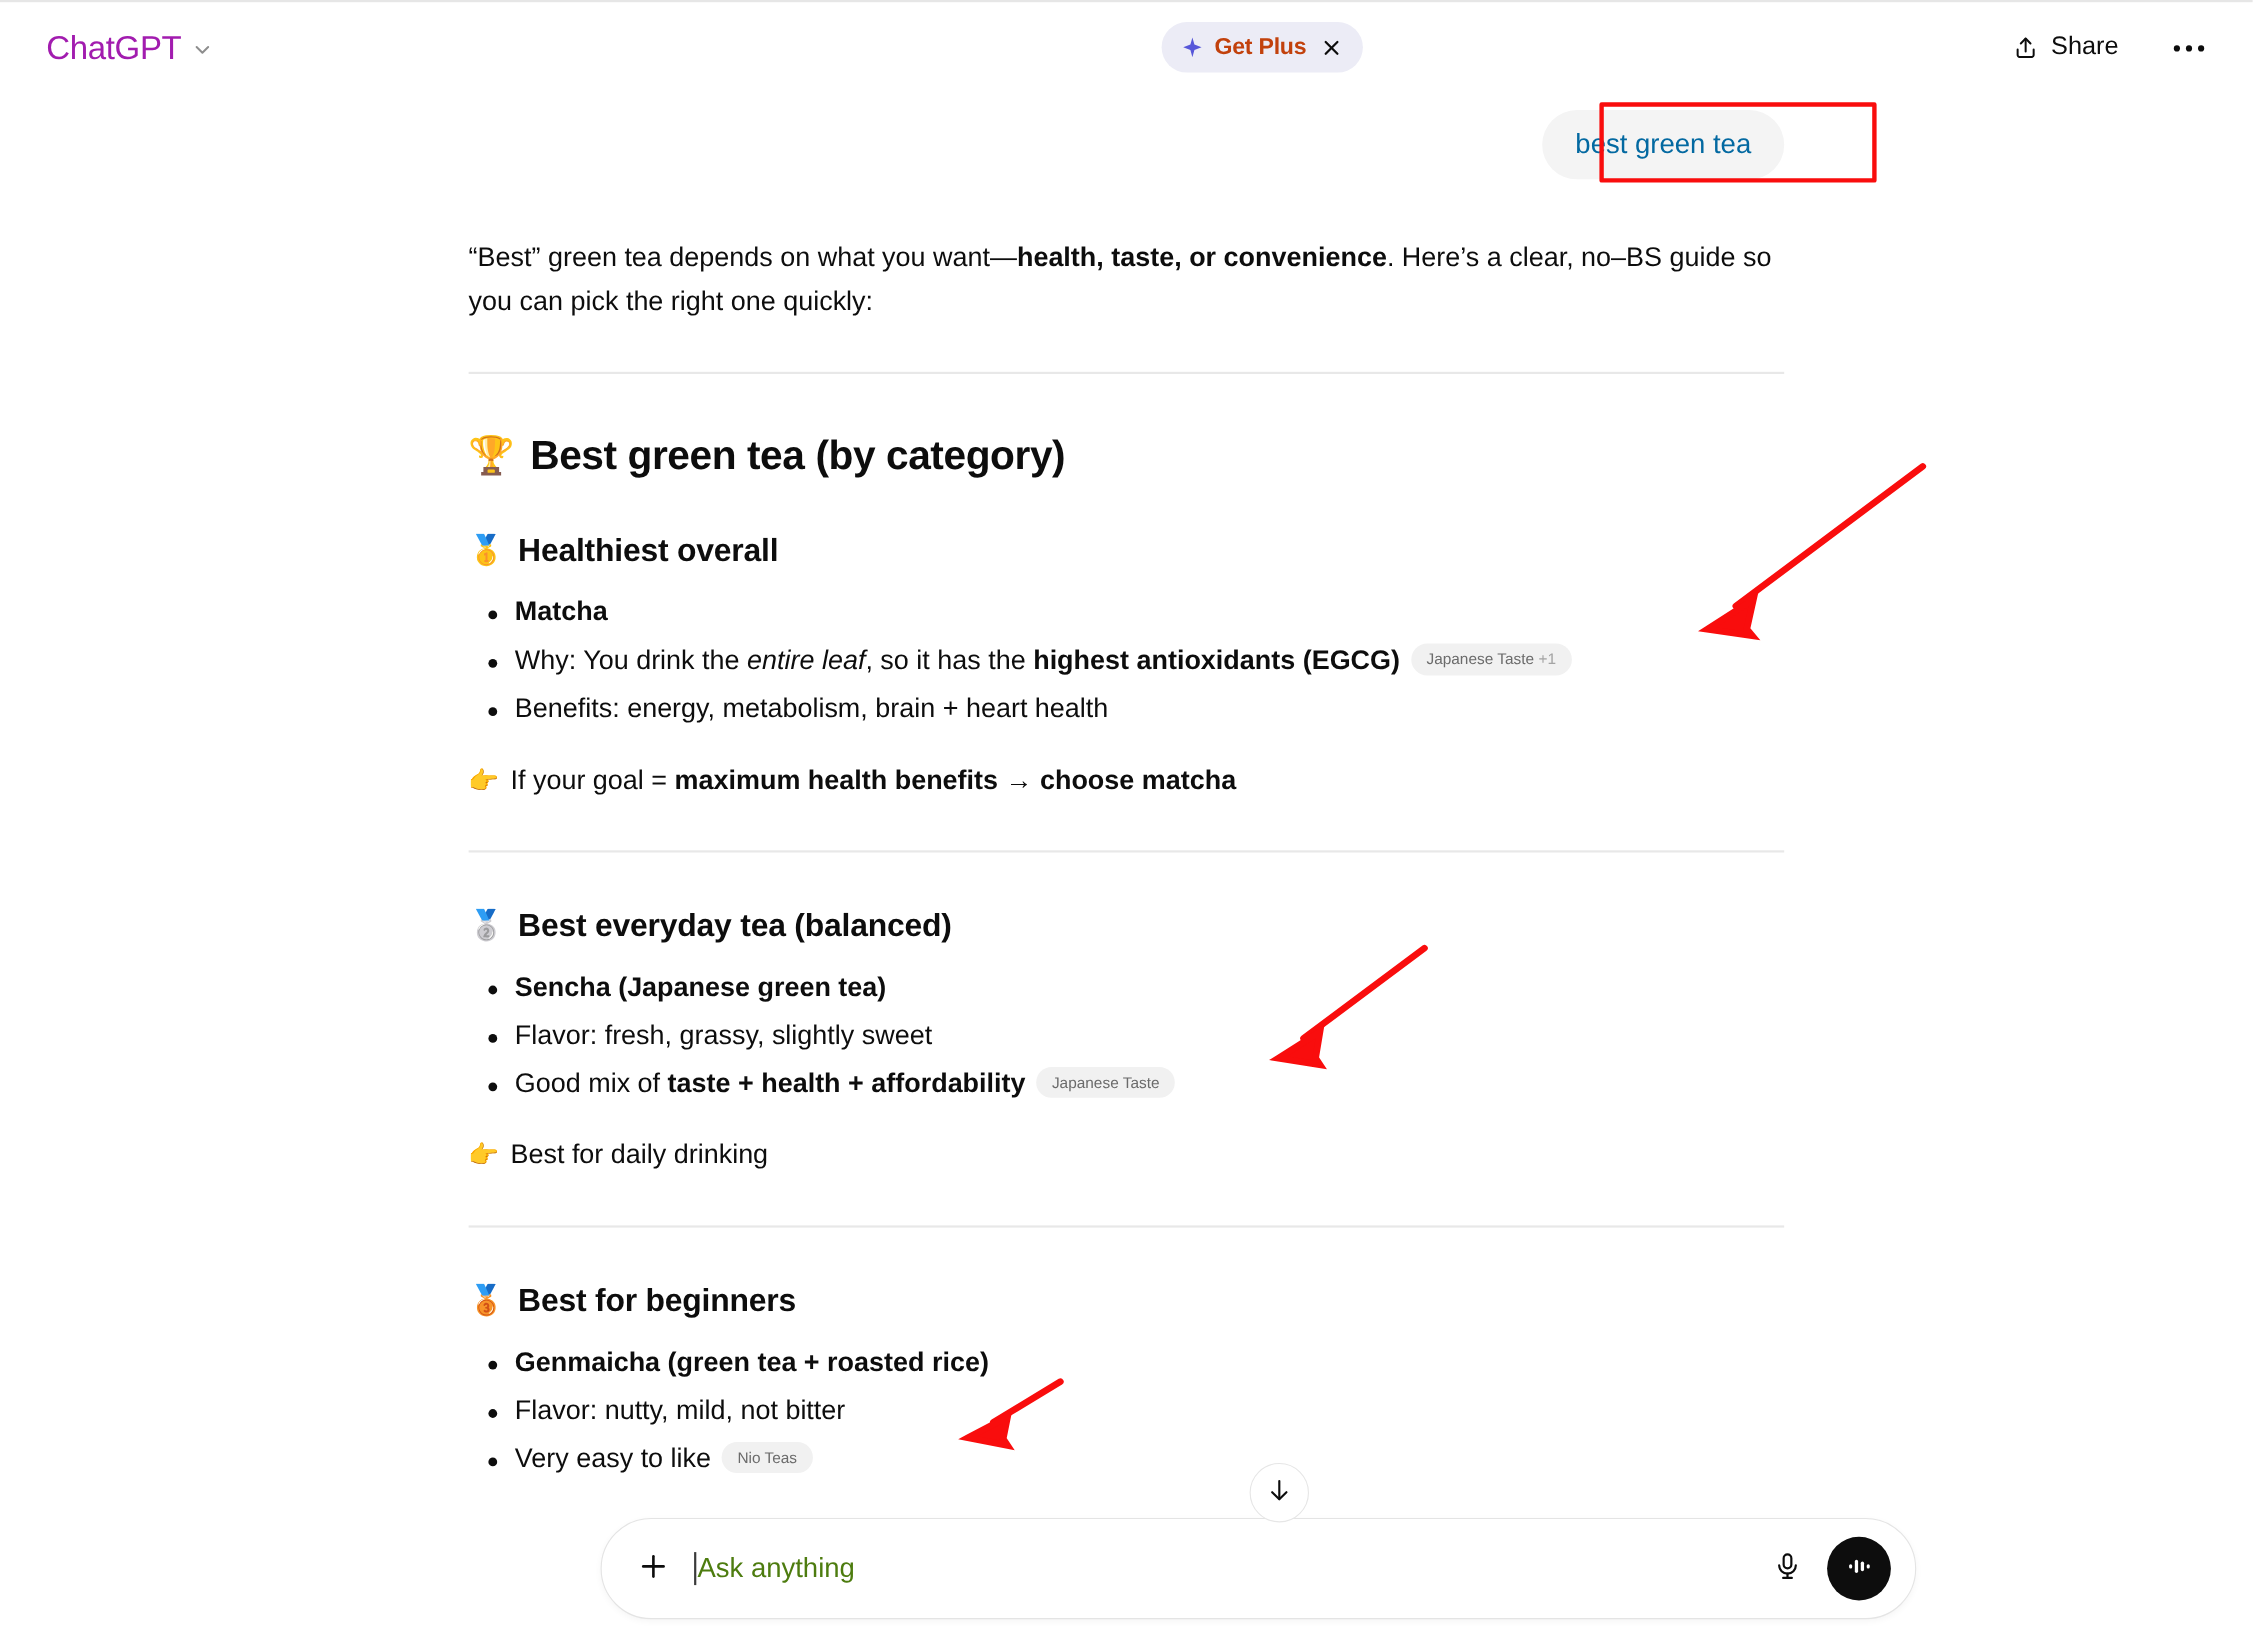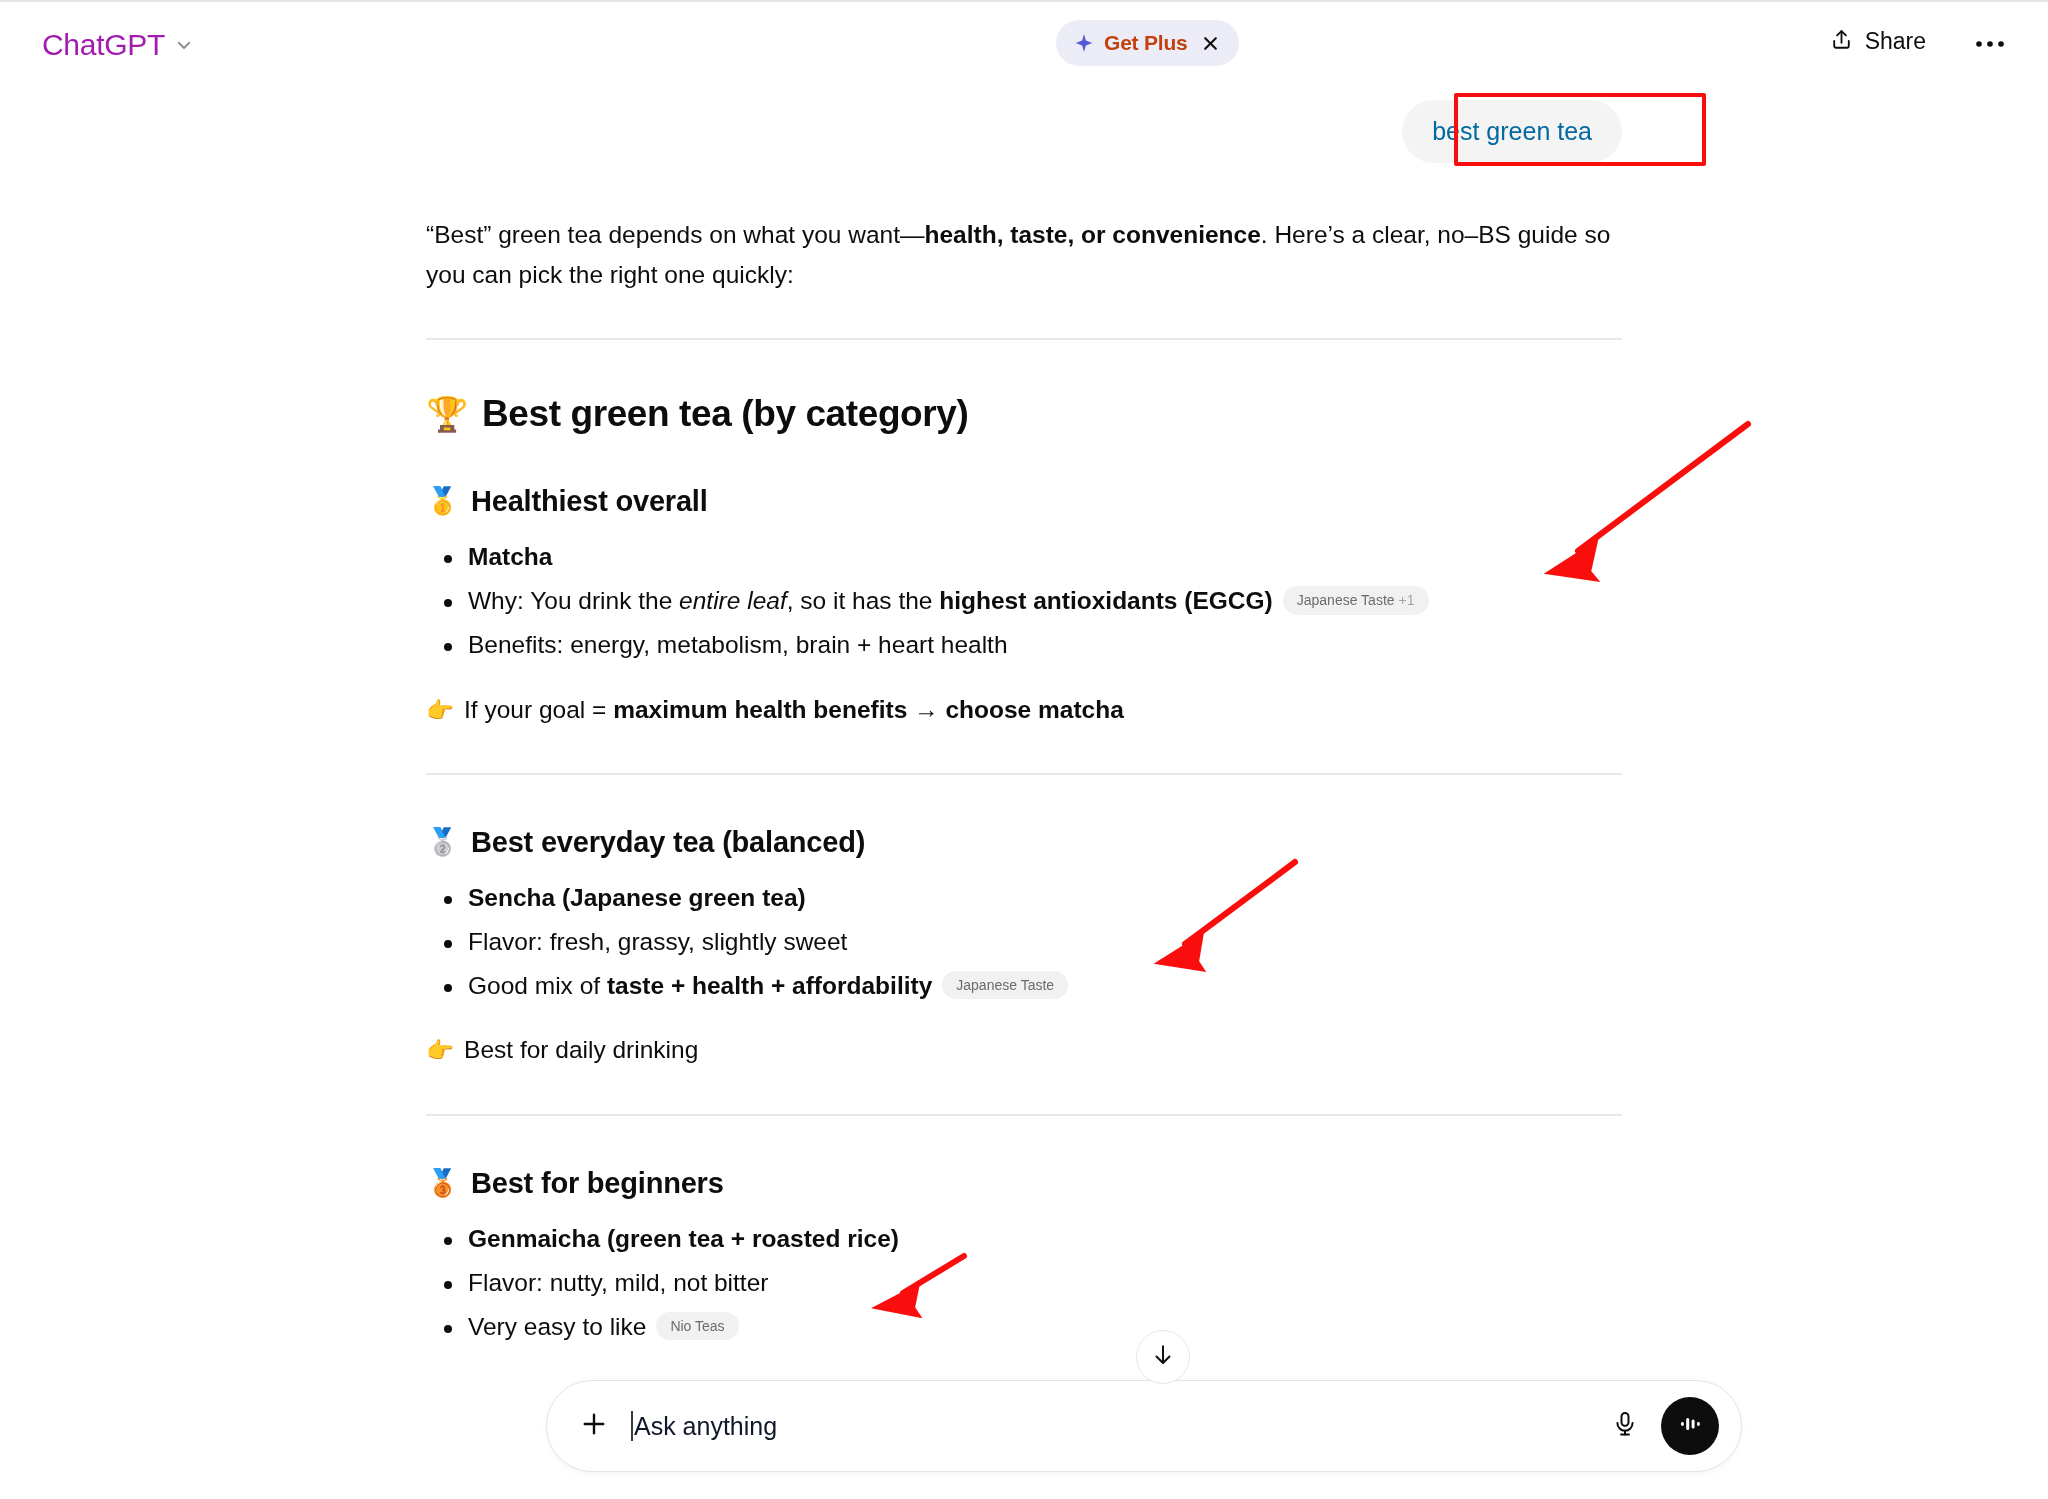--- a/index.html
+++ b/index.html
@@ -31,21 +31,21 @@
     display: flex; align-items: center; gap: 10px;
     background: #ececf6; border-radius: 999px;
     padding: 11px 20px 11px 18px; cursor: pointer;
   }
   .getplus-label { color: #c2410c; font-size: 21px; font-weight: 700; letter-spacing: -0.2px; }
   .spark { width: 20px; height: 20px; display:block; }
   .plus-x { width: 17px; height: 17px; display:block; margin-left: 4px; cursor: pointer; }
 
   .share {
     position: absolute; right: 112px; top: 20px;
-    display: flex; align-items: flex-start; gap: 12px;
+    display: flex; align-items: flex-end; gap: 12px;
     padding: 6px 10px; border-radius: 10px; cursor: pointer;
   }
   .share-label { font-size: 23px; color: #0d0d0d; }
   .share-ico { width: 23px; height: 23px; display:block; }
   .dots {
     position: absolute; right: 38px; top: 22px;
     width: 40px; height: 40px; display:flex; align-items:center; justify-content:center;
     cursor: pointer; border-radius: 8px;
   }
 
@@ -130,21 +130,21 @@
     display: flex; align-items: center; padding: 0 22px 0 26px;
   }
   .plusbtn {
     width: 42px; height: 42px; display:flex; align-items:center; justify-content:center;
     cursor: pointer; border-radius: 50%;
   }
   .askfield {
     flex: 1; display: flex; align-items: center; margin-left: 16px; cursor: text;
   }
   .caret { width: 2px; height: 30px; background: #3a3a3a; margin-right: 1px; }
-  .askph { font-size: 25px; color: #0f172a; }
+  .askph { font-size: 25px; color: #4d7c0f; }
   .micbtn {
     width: 44px; height: 44px; display:flex; align-items:center; justify-content:center;
     cursor: pointer; margin-right: 14px;
   }
   .voicebtn {
     width: 58px; height: 58px; border-radius: 50%; background: #0d0d0d;
     display: flex; align-items: center; justify-content: center; cursor: pointer;
   }
 </style>
 </head>

